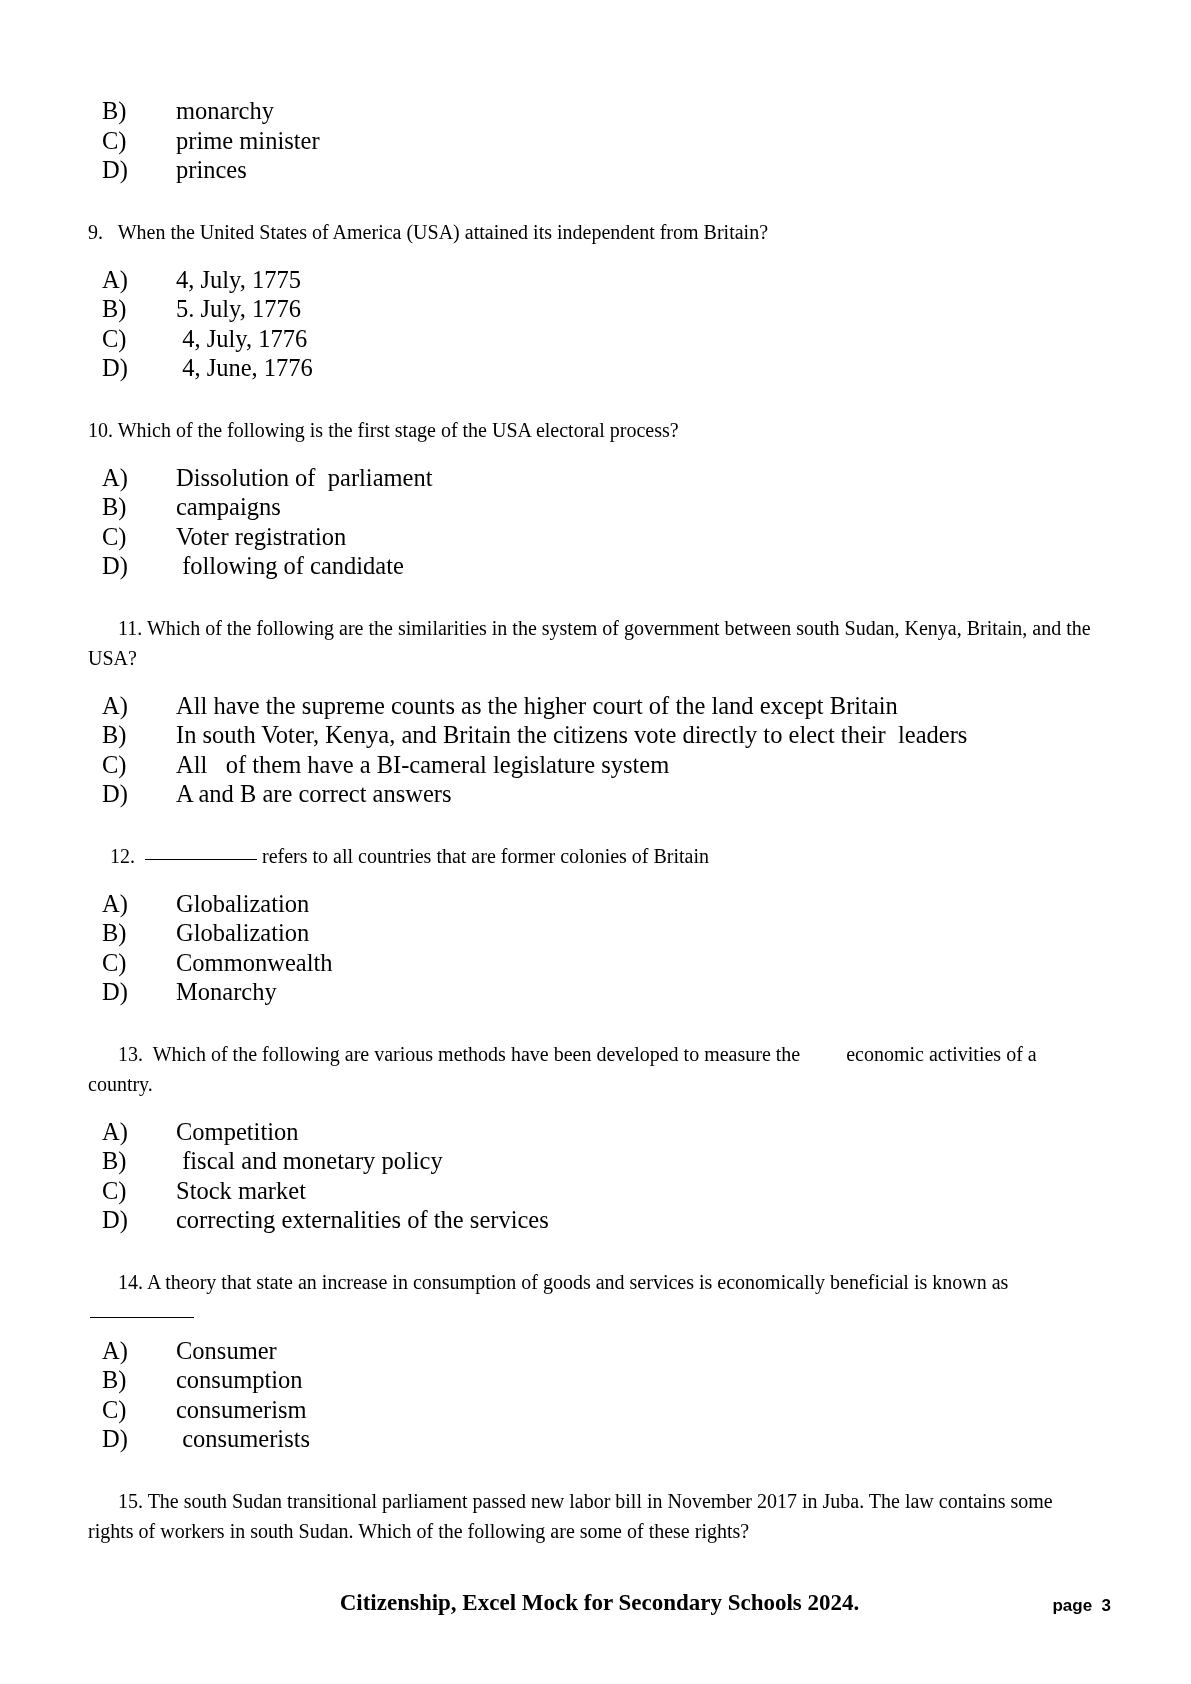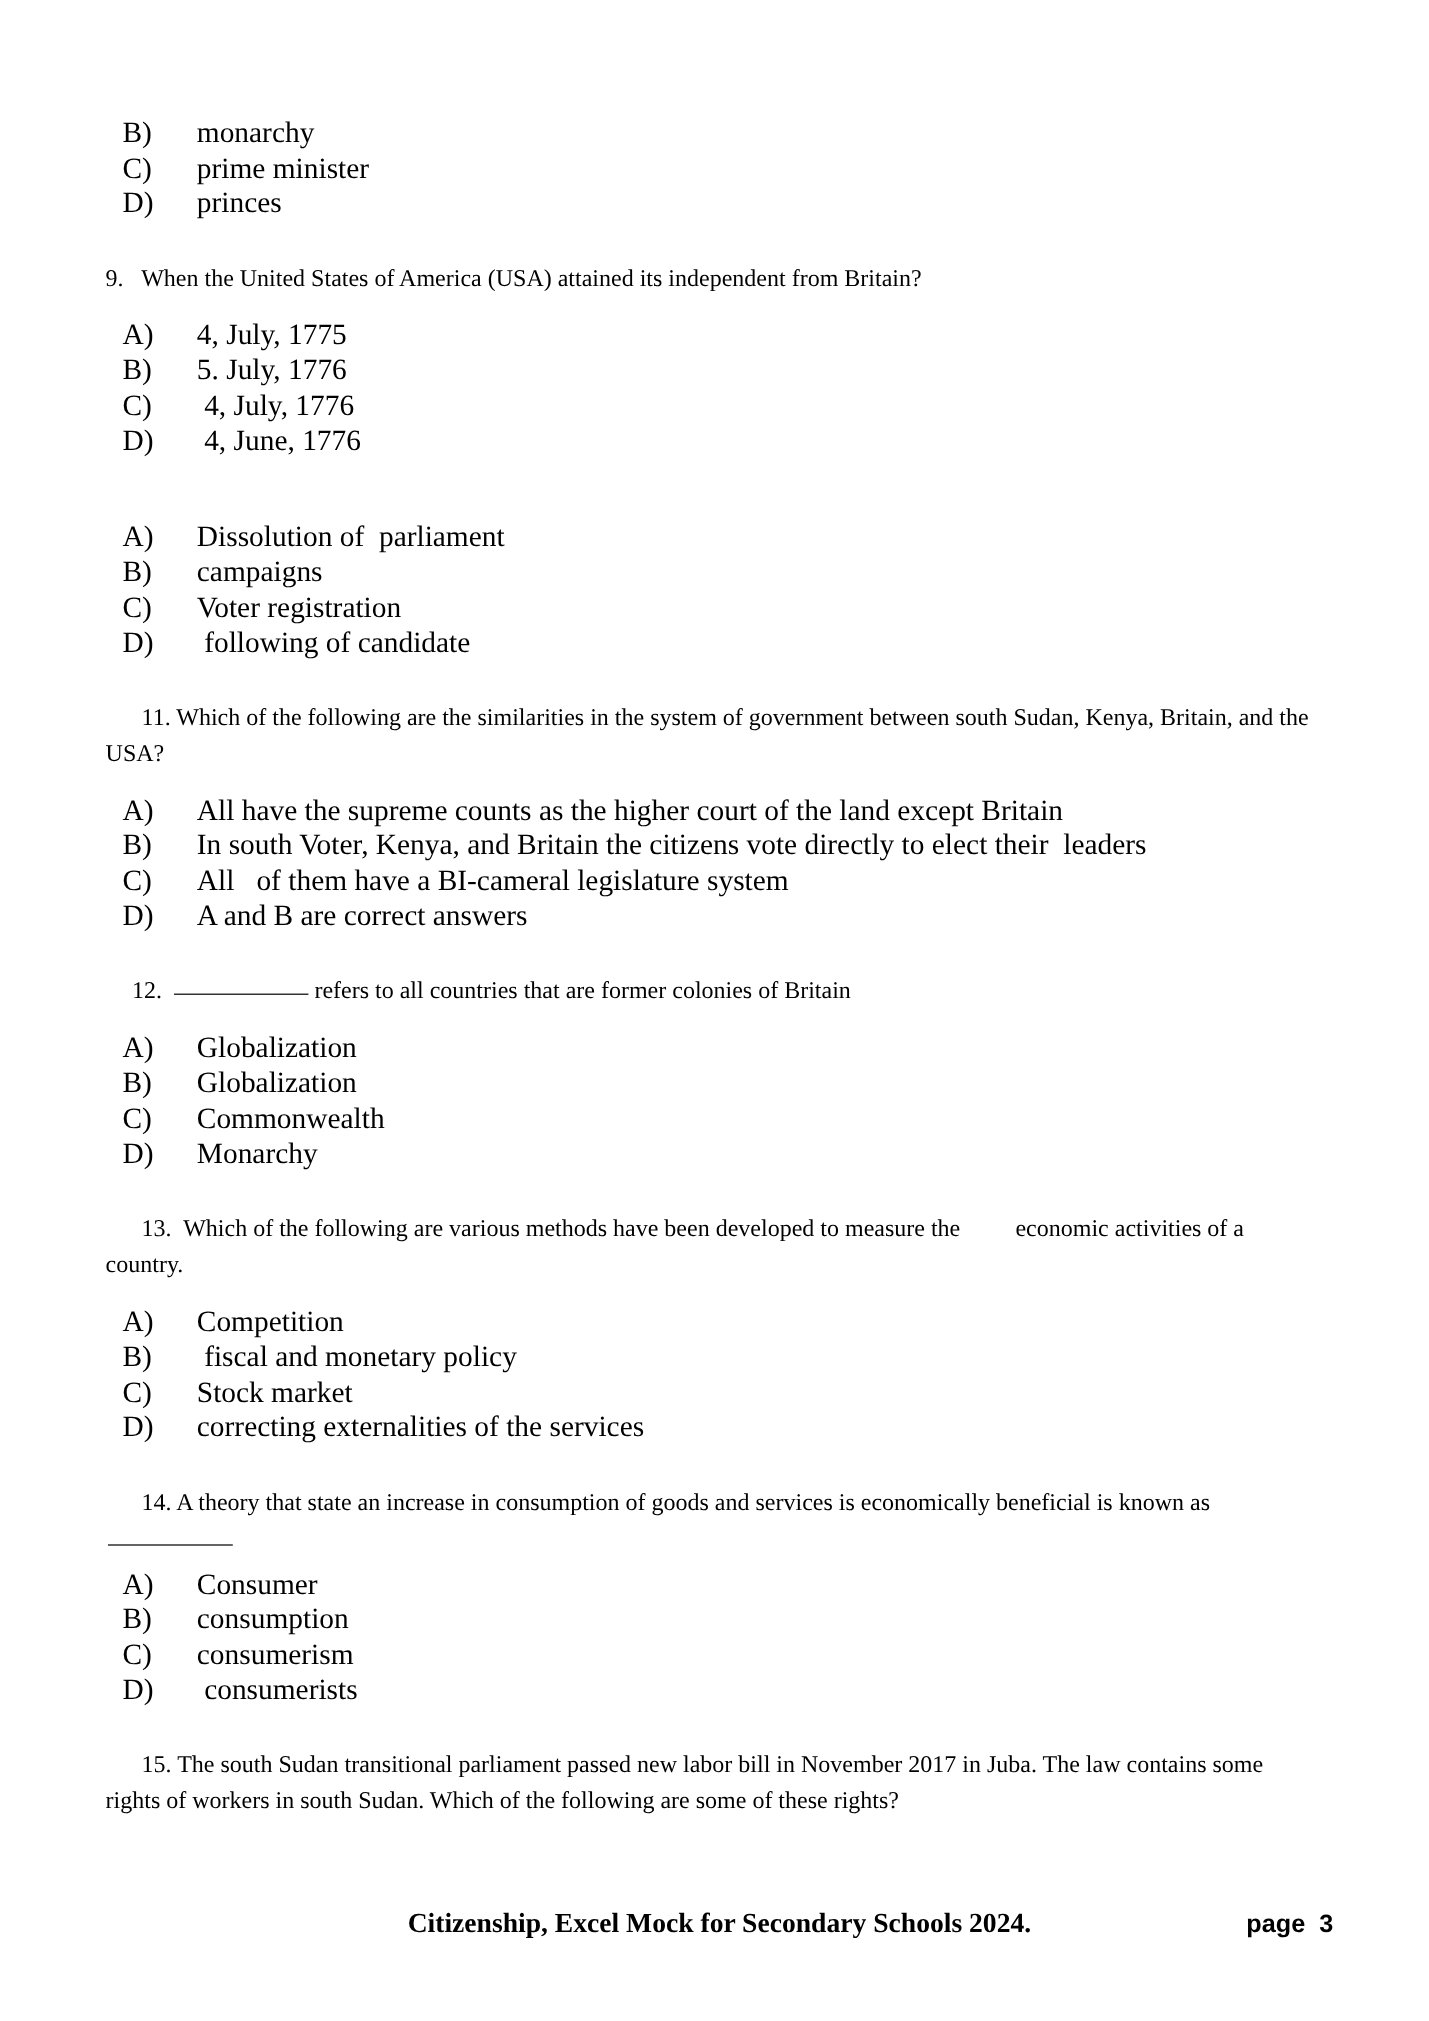--- a/index.html
+++ b/index.html
@@ -39,20 +39,21 @@
     line-height: 29.5px;
     white-space: pre;
   }
   .opt .lbl {
     width: 62px;
     flex: 0 0 62px;
     font-size: 24.5px;
   }
   .opt .txt {
     white-space: pre;
+    margin-left: 12px;
   }
 
   
   .opt.ind0 .lbl { padding-left: 14px; }
 
   
   .q {
     font-size: 20px;
     line-height: 30px;
     white-space: pre-wrap;
@@ -96,21 +97,21 @@
   }
   .footer-title {
     font-weight: bold;
     white-space: pre;
   }
   .footer-page {
     position: absolute;
     right: 0;
     font-weight: bold;
     font-family: "Liberation Sans", "DejaVu Sans", sans-serif;
-    font-size: 21px;
+    font-size: 17px;
     white-space: pre;
   }
 </style>
 </head>
 <body>
 
 <div class="page">
   <div class="content">
 
     <div class="opt-list">
@@ -146,20 +147,21 @@
         <span class="txt"> 4, July, 1776</span>
       </div>
       <div class="opt ind0">
         <span class="lbl">D)</span>
         <span class="txt"> 4, June, 1776</span>
       </div>
     </div>
 
     <div class="gap-lg"></div>
 
+    <p class="q">10. Which of the following is the first stage of the USA electoral process?</p>
     <div class="gap-sm"></div>
     <div class="opt-list">
       <div class="opt ind0">
         <span class="lbl">A)</span>
         <span class="txt">Dissolution of  parliament</span>
       </div>
       <div class="opt ind0">
         <span class="lbl">B)</span>
         <span class="txt">campaigns</span>
       </div>

